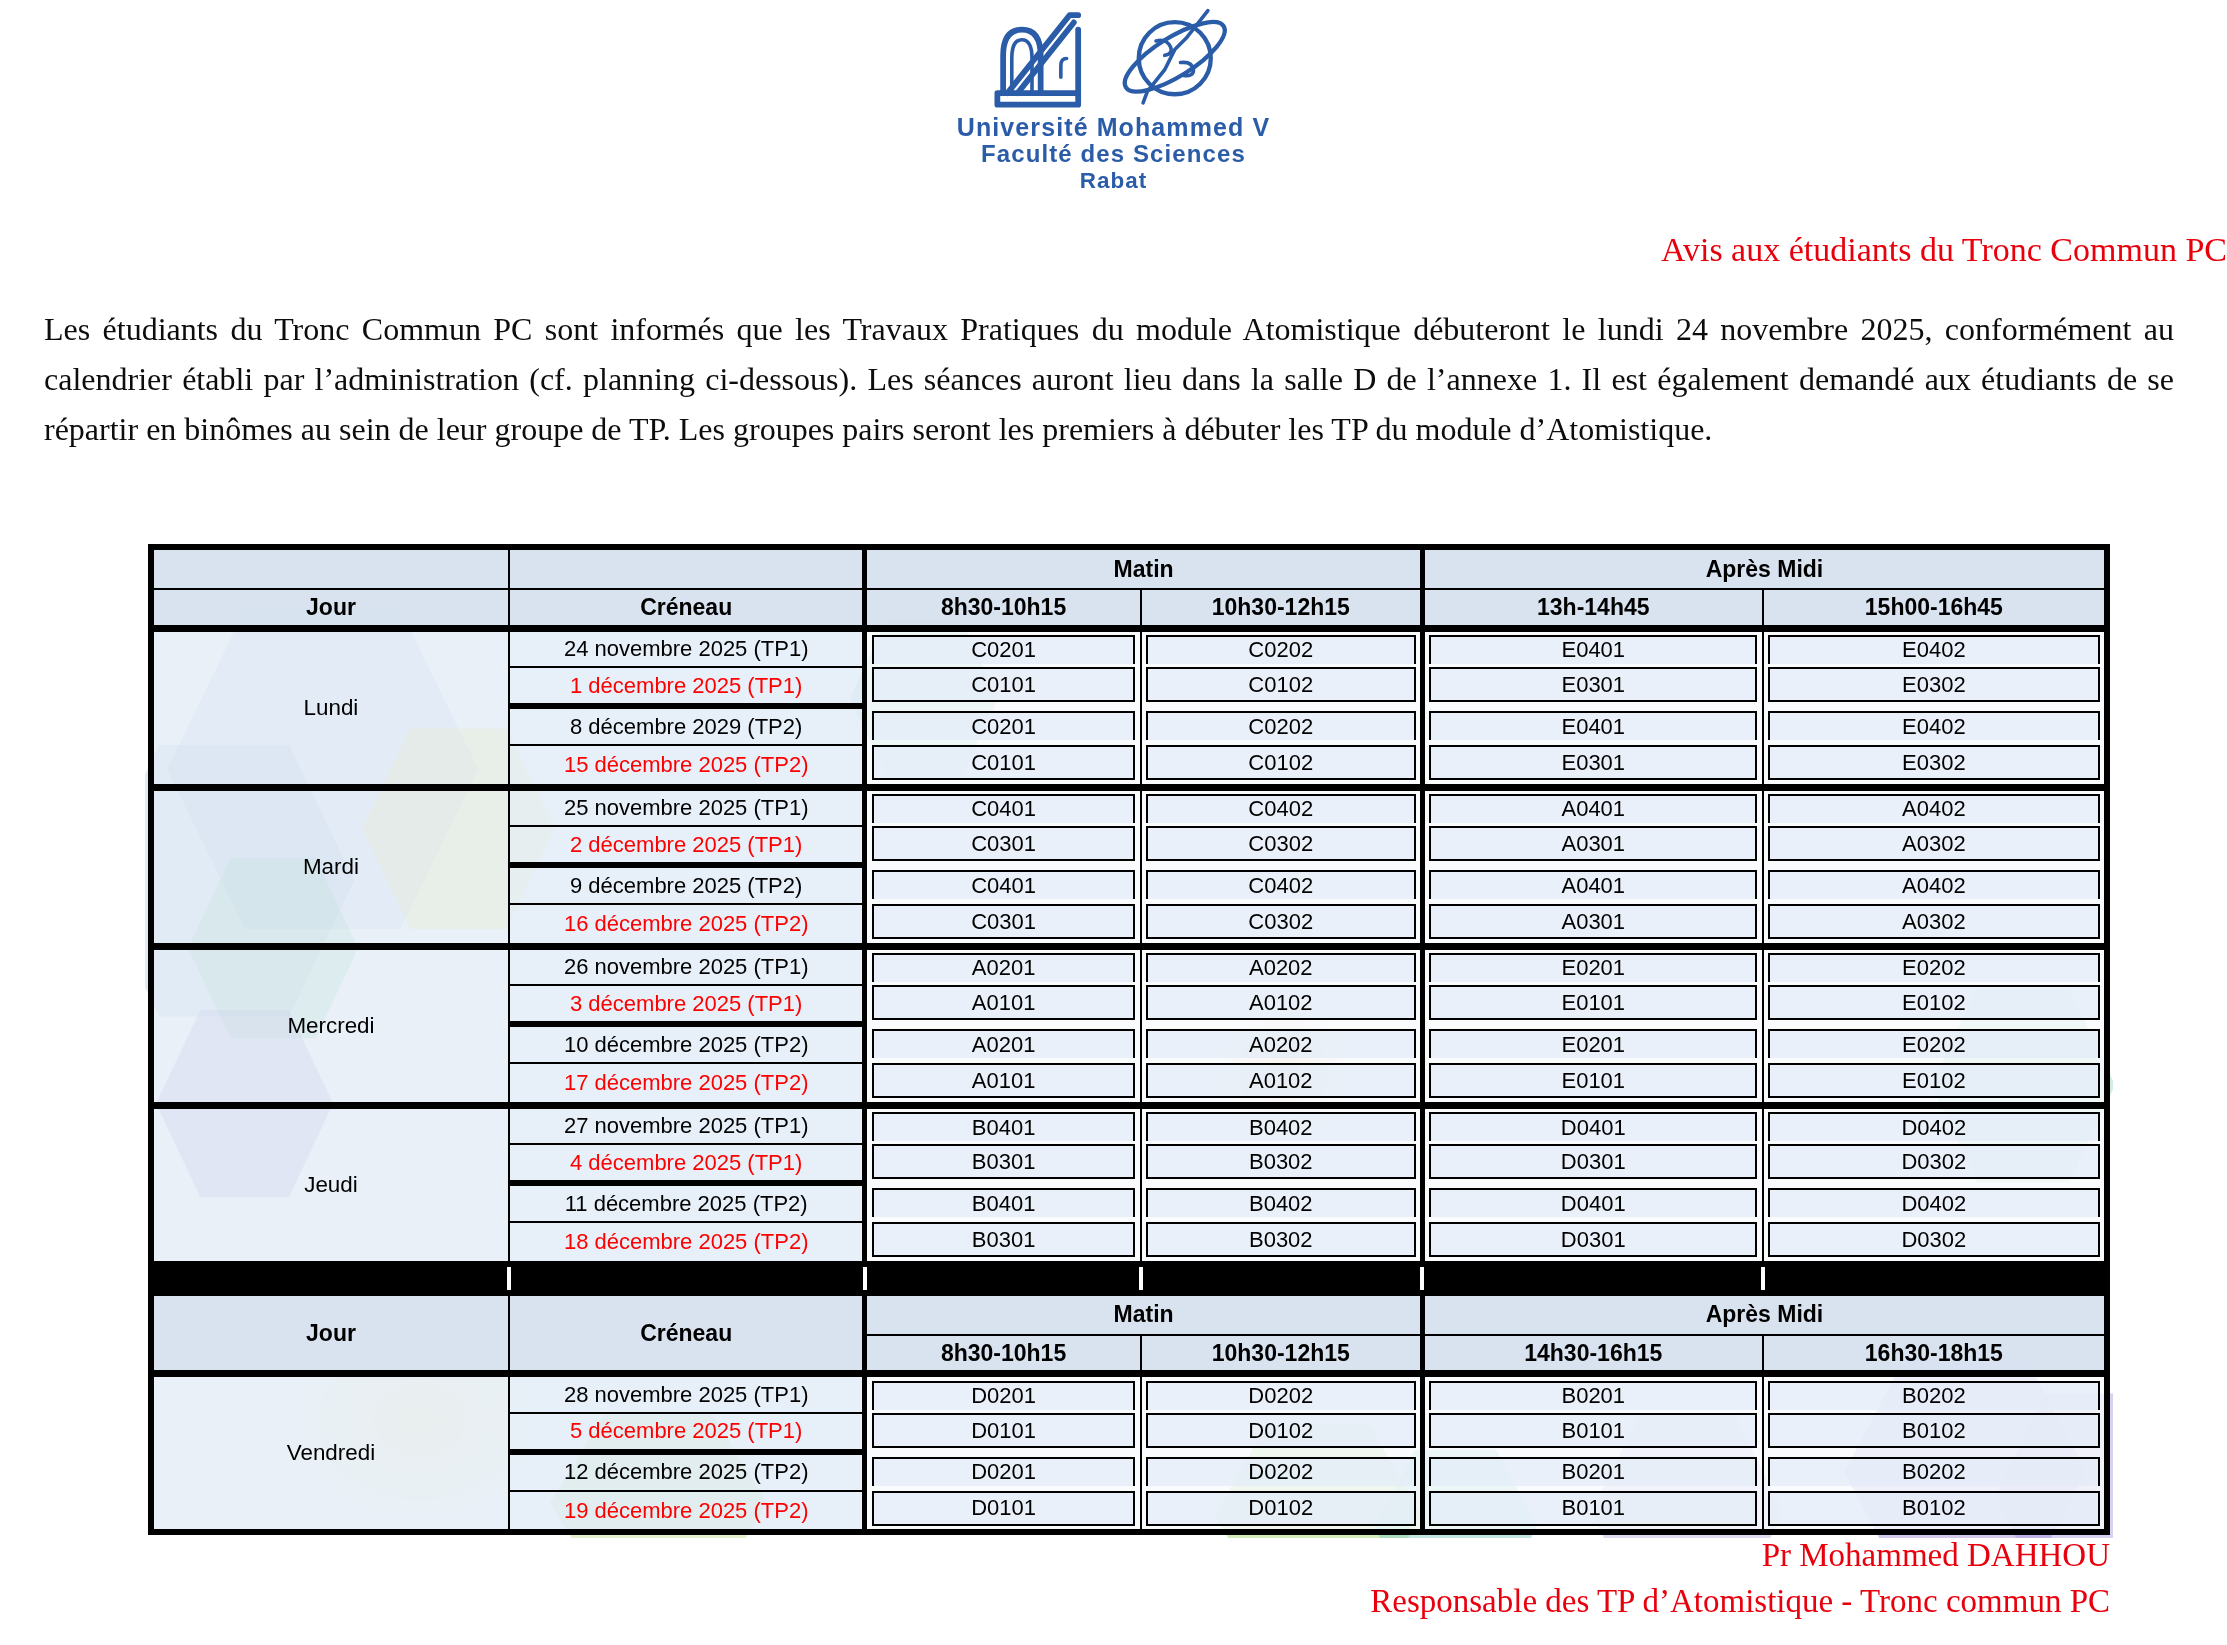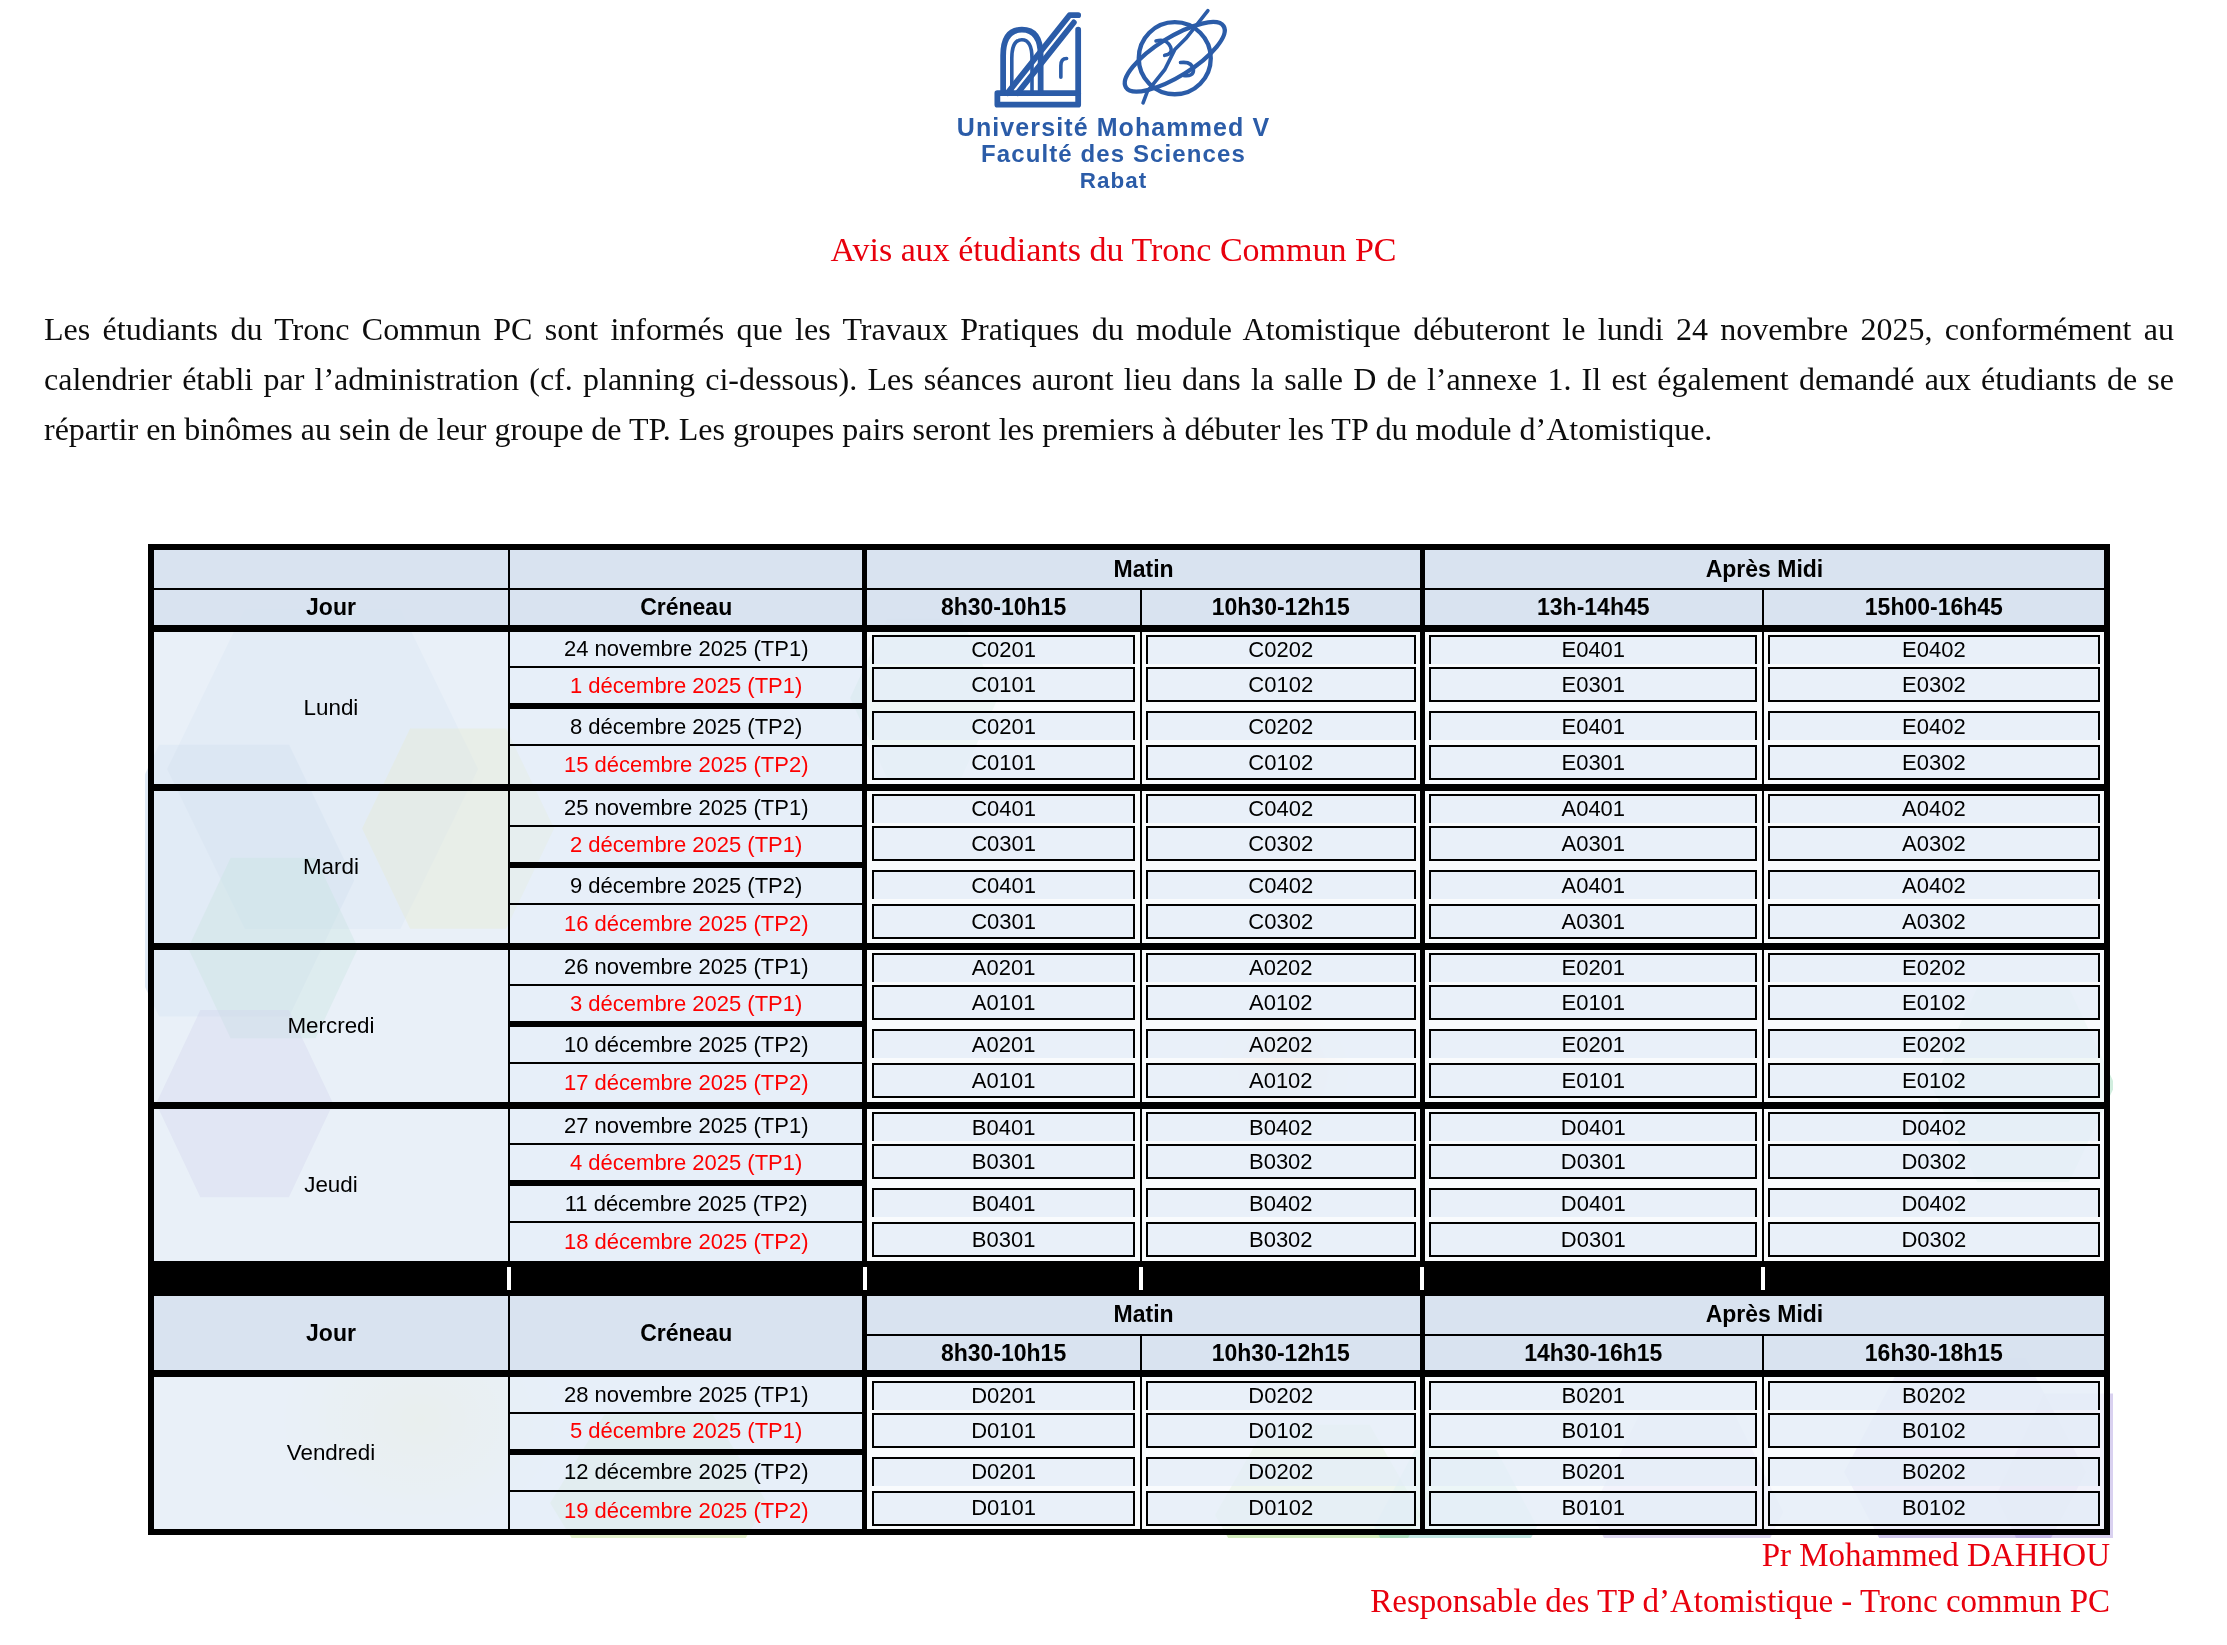--- a/index.html
+++ b/index.html
@@ -10,21 +10,21 @@
   .logo-block { position:absolute; top:5.8px; left:50%; transform:translateX(-50%);
                 text-align:center; color:#2b5ca8; }
   .logo-icons { display:flex; justify-content:center; align-items:flex-end; gap:30px; height:103px; }
   .logo-text  { margin-top:4.3px; font-weight:bold; letter-spacing:1.1px; line-height:1.12; }
   .logo-l1 { font-size:25px; }
   .logo-l2 { font-size:24px; }
   .logo-l3 { font-size:22.4px; }
 
   
   .notice-title { position:absolute; top:231px; left:0; width:100%; margin:0;
-                  text-align:center; font-family:"Liberation Serif", serif;
+                  text-align:right; font-family:"Liberation Serif", serif;
                   font-weight:normal; font-size:34px; color:#e8000d; }
   .notice-paragraph { position:absolute; top:300px; left:40px; right:49px; margin:4px;
                       font-family:"Liberation Serif", serif; font-size:32px;
                       line-height:50px; text-align:justify; color:#0d0d0d; }
 
   
   .table-wrap { position:absolute; top:544px; left:148px; width:1962px; }
   .bg-decor { position:absolute; inset:-2.9px; overflow:hidden; z-index:0; }
   .hex  { position:absolute; clip-path:polygon(25% 3%,75% 3%,100% 50%,75% 97%,25% 97%,0% 50%); }
   .glow { position:absolute; border-radius:50%; }
@@ -169,21 +169,21 @@
               <div class="codebox">C0102</div>
             </td>
             <td class="code colAfter">
               <div class="codebox">E0301</div>
             </td>
             <td class="code">
               <div class="codebox">E0302</div>
             </td>
           </tr>
           <tr class="r2 blockstart">
-            <td class="date">8 décembre 2025 (TP2)</td>
+            <td class="date">8 décembre 2029 (TP2)</td>
             <td class="code">
               <div class="codebox">C0201</div>
             </td>
             <td class="code">
               <div class="codebox">C0202</div>
             </td>
             <td class="code colAfter">
               <div class="codebox">E0401</div>
             </td>
             <td class="code">

